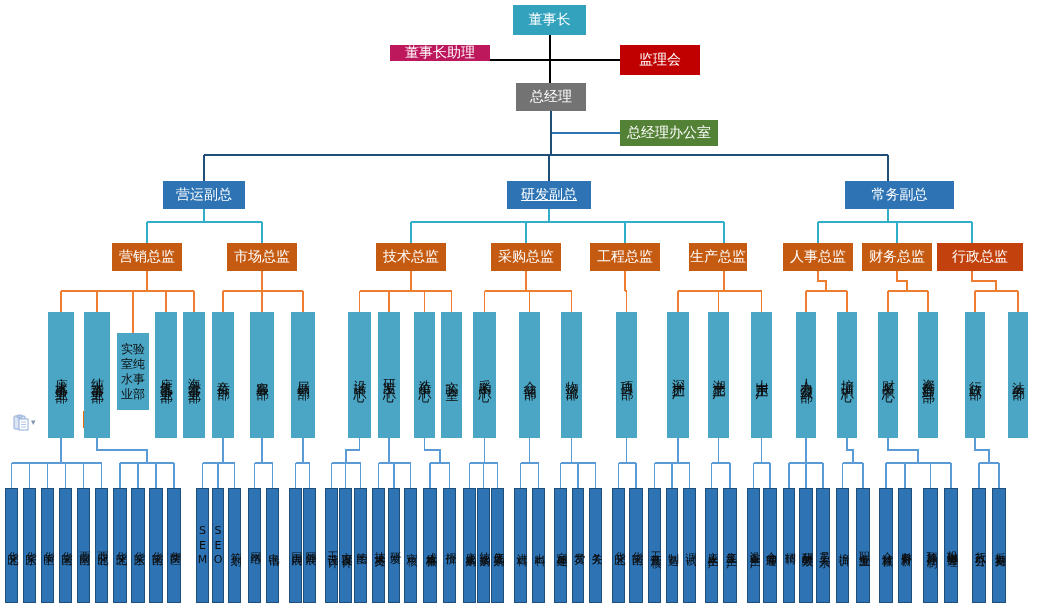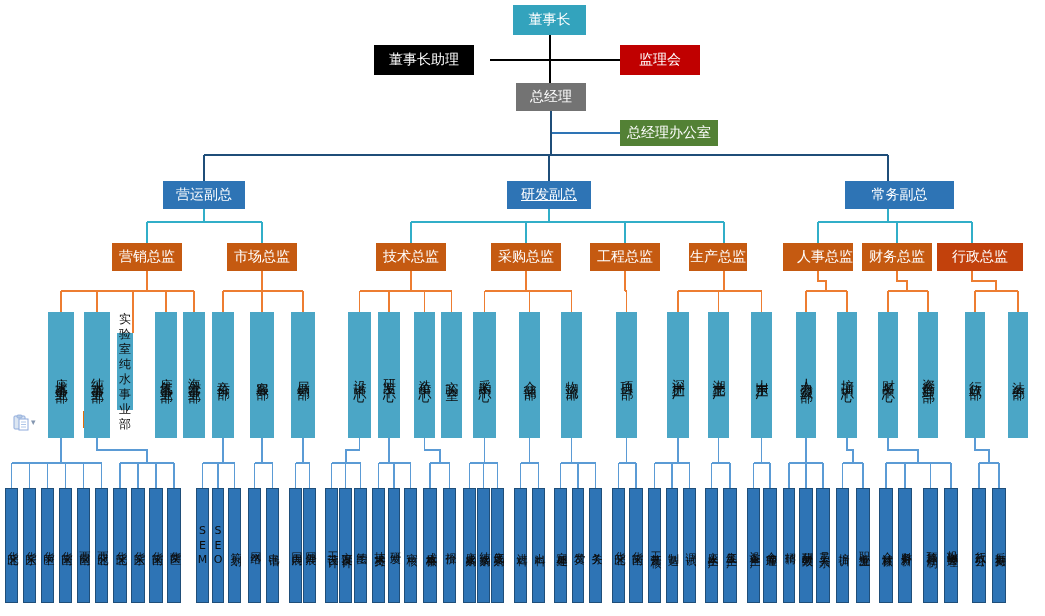--- a/index.html
+++ b/index.html
@@ -192,21 +192,21 @@
       <line x1="8" y1="10.5" x2="13" y2="10.5" stroke="#aec6e8" stroke-width="1"></line>
       <line x1="8" y1="13" x2="13" y2="13" stroke="#aec6e8" stroke-width="1"></line>
     </svg>
     <span class="arrow">▾</span>
   </div>
 
   <div id="sel-marker"></div>
 <div class="node toplvl" style="left: 513px; top: 5px; width: 73px; height: 30px; background: rgb(51, 163, 189);">
       <span class="">董事长</span>
     </div>
-    <div class="node toplvl" style="left: 374px; top: 45px; width: 100px; height: 30px; background: #000000;">
+    <div class="node toplvl" style="left: 390px; top: 45px; width: 100px; height: 16px; background: #be185d;">
       <span class="">董事长助理</span>
     </div>
     <div class="node toplvl" style="left: 620px; top: 45px; width: 80px; height: 30px; background: rgb(192, 0, 0);">
       <span class="">监理会</span>
     </div>
     <div class="node toplvl" style="left: 516px; top: 83px; width: 70px; height: 28px; background: #737373;">
       <span class="">总经理</span>
     </div>
     <div class="node toplvl" style="left: 620px; top: 120px; width: 98px; height: 26px; background: rgb(83, 129, 53);">
       <span class="">总经理办公室</span>
@@ -246,21 +246,21 @@
     </div>
     <div class="node team" style="left: 131px; top: 488px; width: 14px; height: 115px; background: rgb(46, 116, 181);">
       <span class="vtext">华东区</span>
     </div>
     <div class="node team" style="left: 149px; top: 488px; width: 14px; height: 115px; background: rgb(46, 116, 181);">
       <span class="vtext">华南区</span>
     </div>
     <div class="node team" style="left: 167px; top: 488px; width: 14px; height: 115px; background: rgb(46, 116, 181);">
       <span class="vtext">华西区</span>
     </div>
-    <div class="node dept" style="left: 117px; top: 333px; width: 16px; height: 77px; background: rgb(75, 166, 198);">
+    <div class="node dept" style="left: 117px; top: 333px; width: 32px; height: 77px; background: rgb(75, 166, 198);">
       <span class="wraptxt">实验室纯水事业部</span>
     </div>
     <div class="node dept" style="left: 155px; top: 312px; width: 22px; height: 126px; background: rgb(75, 166, 198);">
       <span class="vtext">废气事业部</span>
     </div>
     <div class="node dept" style="left: 183px; top: 312px; width: 22px; height: 126px; background: rgb(75, 166, 198);">
       <span class="vtext">海外事业部</span>
     </div>
     <div class="node toplvl" style="left: 227px; top: 243px; width: 70px; height: 28px; background: rgb(197, 90, 17);">
       <span class="">市场总监</span>
@@ -414,21 +414,21 @@
     </div>
     <div class="node team" style="left: 747px; top: 488px; width: 13px; height: 115px; background: rgb(46, 116, 181);">
       <span class="vtext">设备生产</span>
     </div>
     <div class="node team" style="left: 763px; top: 488px; width: 14px; height: 115px; background: rgb(46, 116, 181);">
       <span class="vtext">仓库管理</span>
     </div>
     <div class="node toplvl" style="left: 845px; top: 181px; width: 109px; height: 28px; background: rgb(46, 116, 181);">
       <span class="">常务副总</span>
     </div>
-    <div class="node toplvl" style="left: 783px; top: 243px; width: 70px; height: 28px; background: rgb(197, 90, 17); justify-content: flex-end;">
+    <div class="node toplvl" style="left: 783px; top: 243px; width: 70px; height: 28px; background: rgb(197, 90, 17);">
       <span class="">人事总监</span>
     </div>
     <div class="node dept" style="left: 796px; top: 312px; width: 20px; height: 126px; background: rgb(75, 166, 198);">
       <span class="vtext">人力资源部</span>
     </div>
     <div class="node team" style="left: 783px; top: 488px; width: 12px; height: 115px; background: rgb(46, 116, 181);">
       <span class="vtext">招聘</span>
     </div>
     <div class="node team" style="left: 799px; top: 488px; width: 14px; height: 115px; background: rgb(46, 116, 181);">
       <span class="vtext">薪酬绩效</span>

